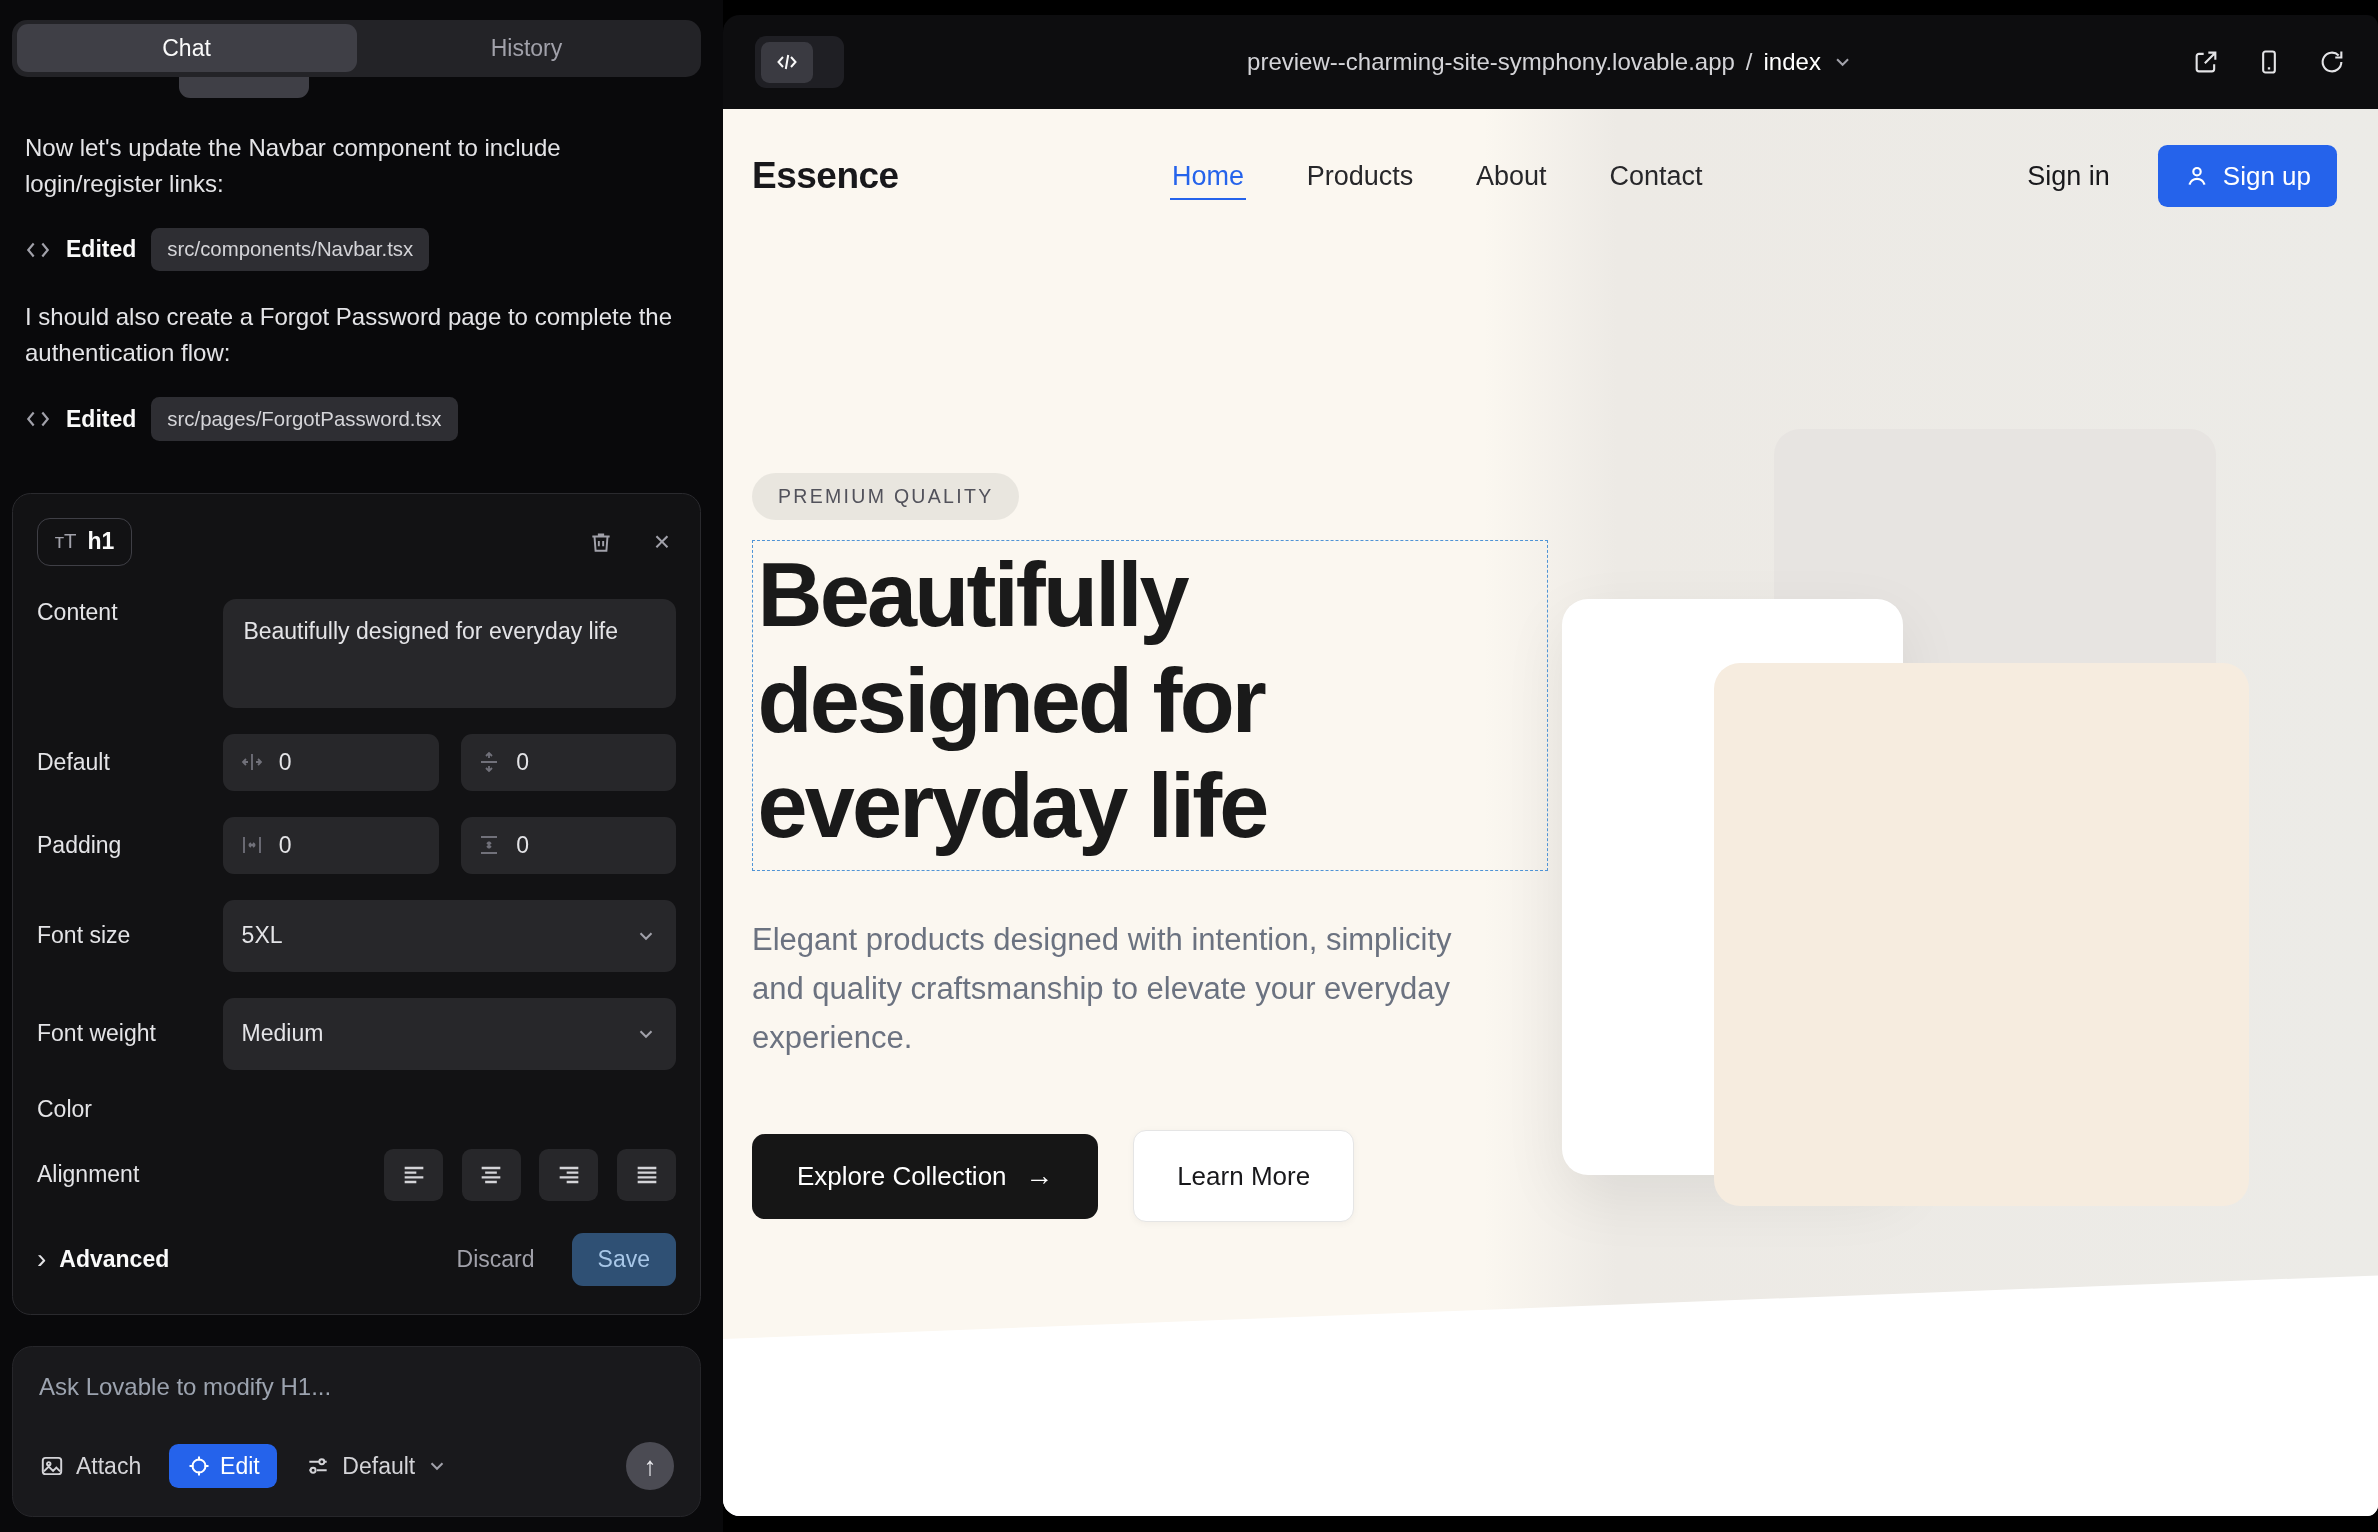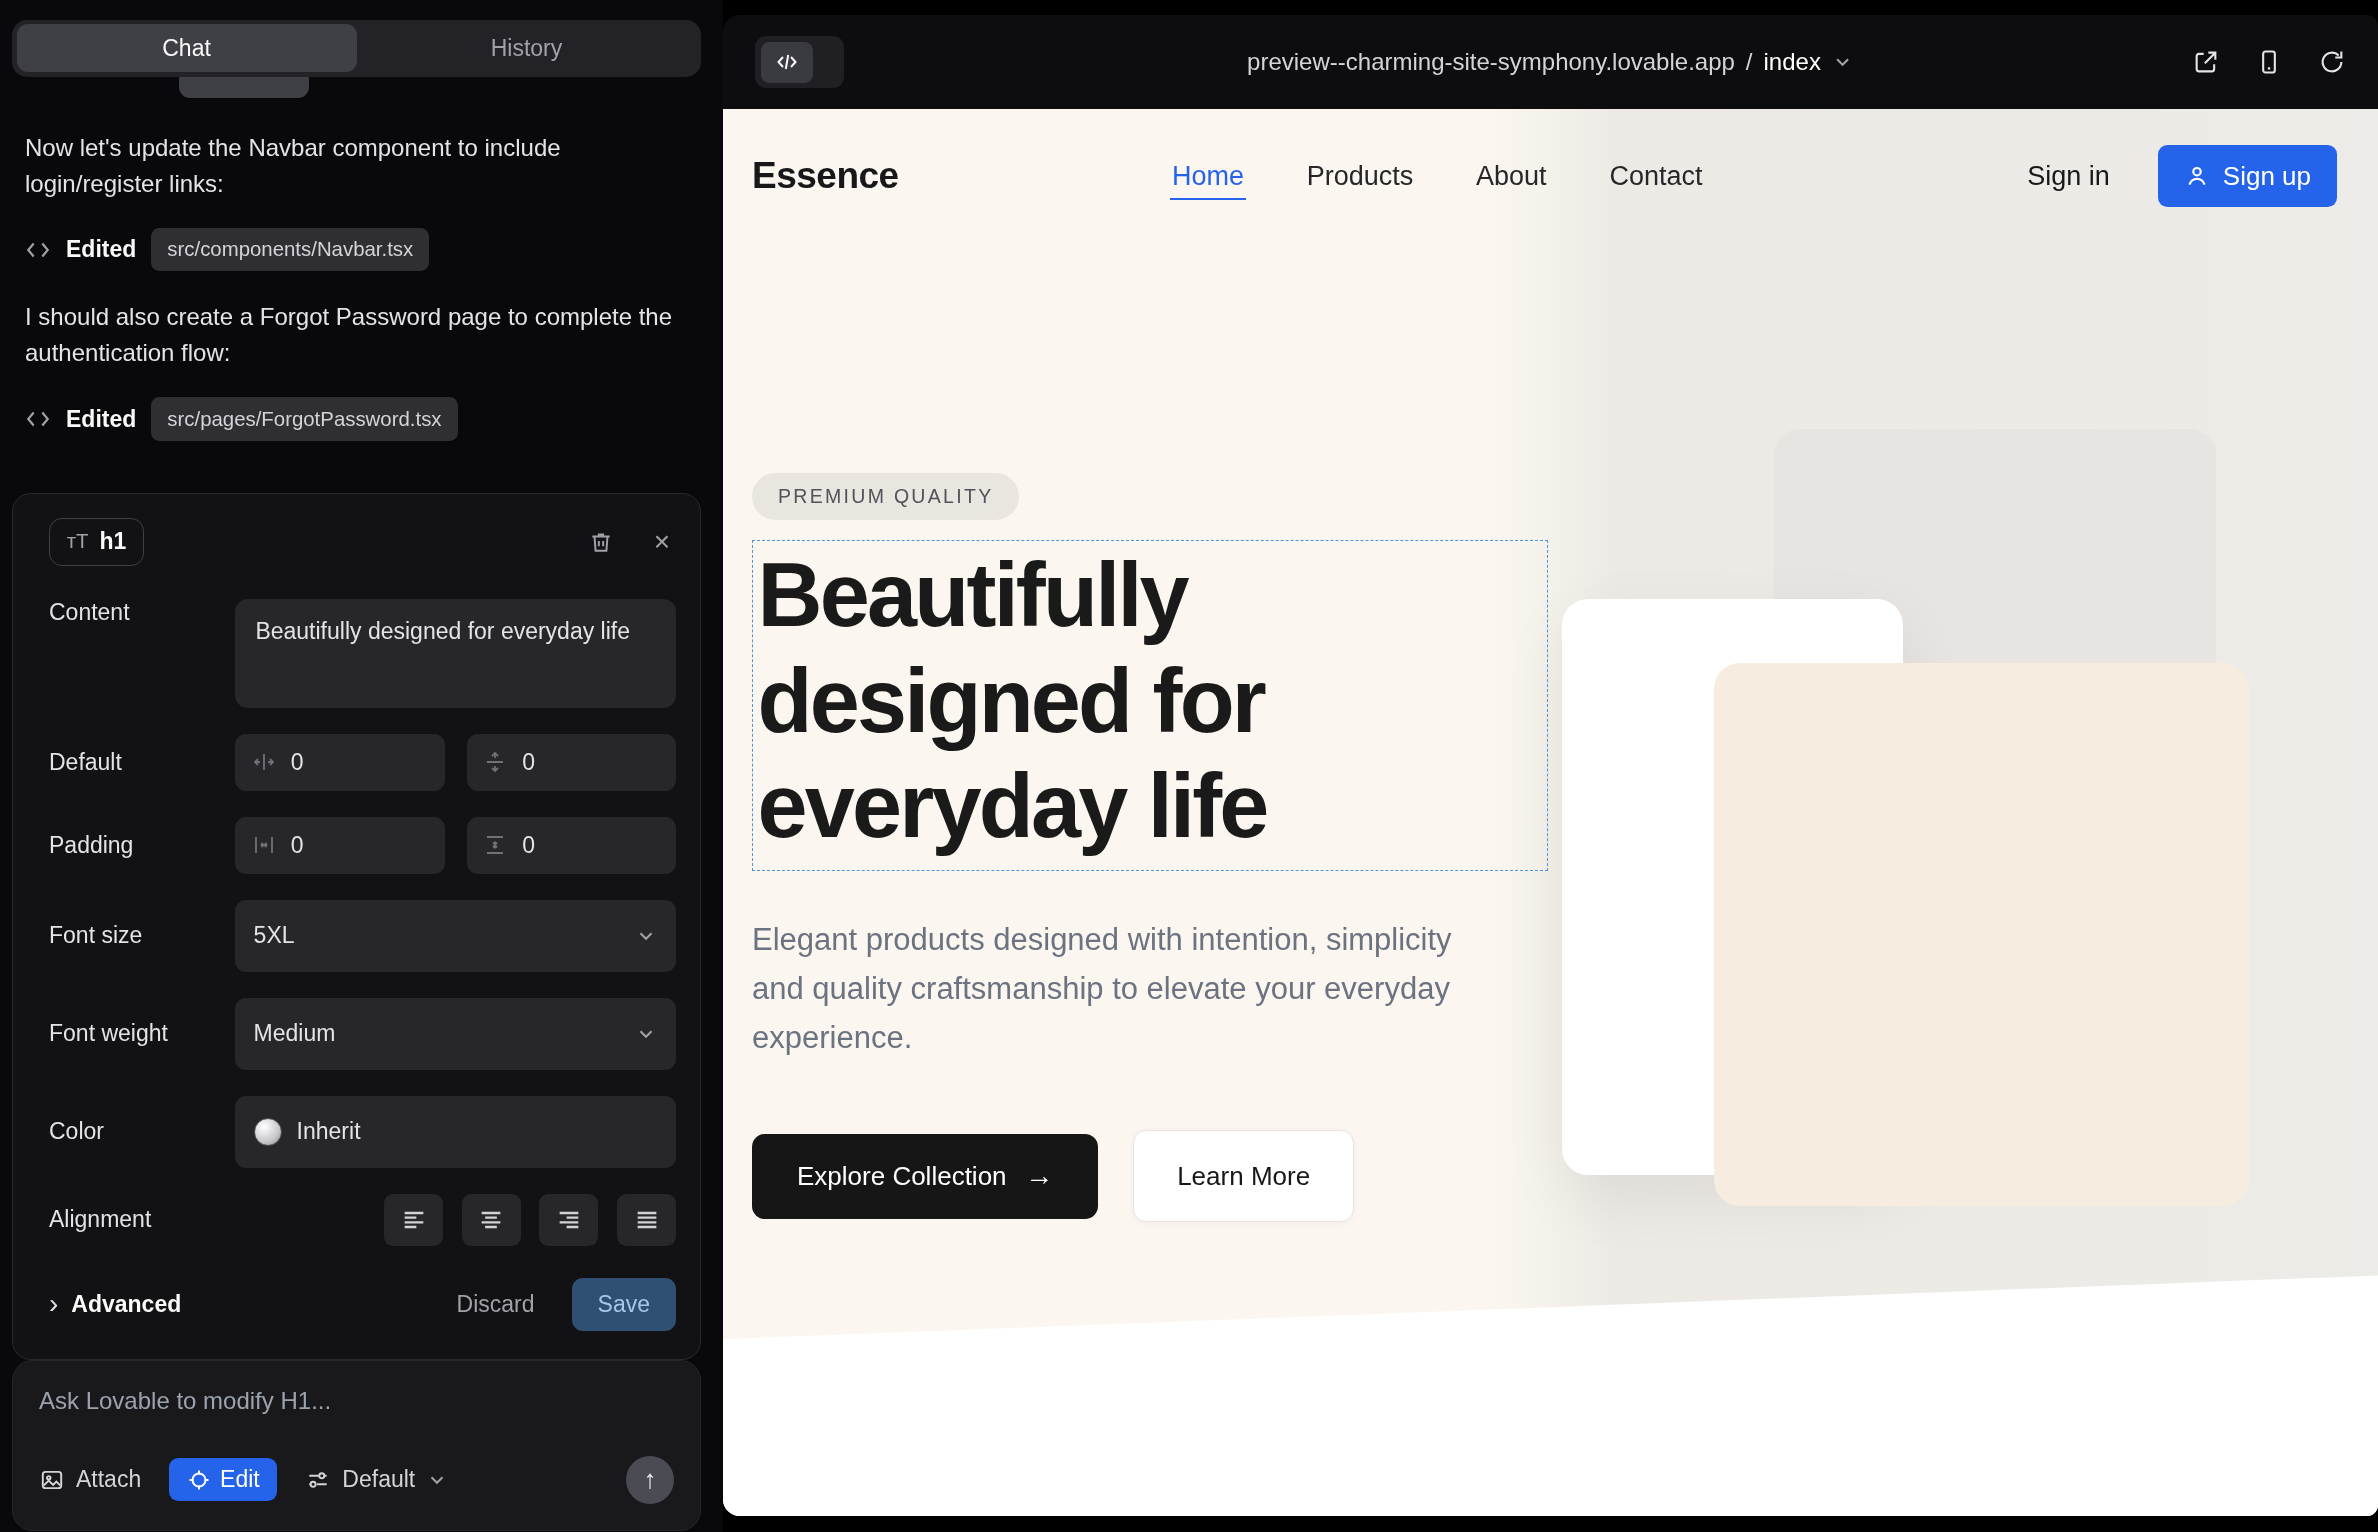--- a/index.html
+++ b/index.html
@@ -17,21 +17,21 @@
 
   .chat { padding:32px 32px 0 25px; color:#e4e4e7; font-size:24px; line-height:1.5; flex:none; }
   .msg { margin:0 0 26px 0; }
   .edited-row { display:flex; align-items:center; gap:15px; margin:0 0 28px 0; }
   .code-glyph { color:#a1a1aa; width:26px; height:26px; flex:none; }
   .edited-label { font-weight:700; color:#fafafa; font-size:23px; }
   .file-chip { background:#2e2e33; border-radius:8.3px; padding:6.5px 16px; font-size:20.4px; color:#d4d4d8; }
 
   
   .editor { margin:24px 22px 0 12px; background:#121214; border:0.9px solid #2a2a2e; border-radius:18.6px;
-    padding:24px 24px 28px 36px; flex:none; }
+    padding:24px 24px 28px 24px; flex:none; }
   .ed-head { display:flex; align-items:center; margin-bottom:33px; }
   .tag-pill { display:inline-flex; align-items:center; gap:11px; border:0.9px solid #3f3f46; border-radius:13px; padding:9.3px 16.7px; }
   .tt-icon { color:#a1a1aa; font-size:20.4px; }
   .tag-name { color:#fafafa; font-size:23px; font-weight:600; }
   .ed-head .spacer { flex:1; }
   .icon-btn { color:#a1a1aa; width:28px; height:28px; margin-left:33px; cursor:pointer; display:flex; align-items:center; justify-content:center; font-size:28px; }
 
   .row { display:grid; grid-template-columns:186px 1fr; align-items:center; margin-bottom:26px; }
   .row.top { align-items:flex-start; }
   .f-label { font-size:23px; color:#e4e4e7; font-weight:500; }
@@ -227,25 +227,20 @@
         <span class="chev-down">
           <svg viewBox="0 0 24 24" fill="none" stroke="currentColor" stroke-width="2.2">
               <path d="M6 9l6 6 6-6"></path>
             </svg>
         </span>
       </div>
     </div>
 
     <div class="row">
       <div class="f-label">Color</div>
-      <div class="select">
-        <span class="swatch"></span>
-        <span>Inherit</span>
-        <span class="spacer"></span>
-      </div>
     </div>
 
     <div class="row">
       <div class="f-label">Alignment</div>
       <div class="align-group">
         <div class="align-btn">
           <svg width="28" height="28" viewBox="0 0 24 24" fill="none" stroke="currentColor" stroke-width="2">
               <path d="M4 6h16M4 10h10M4 14h16M4 18h10"></path>
             </svg>
         </div>

